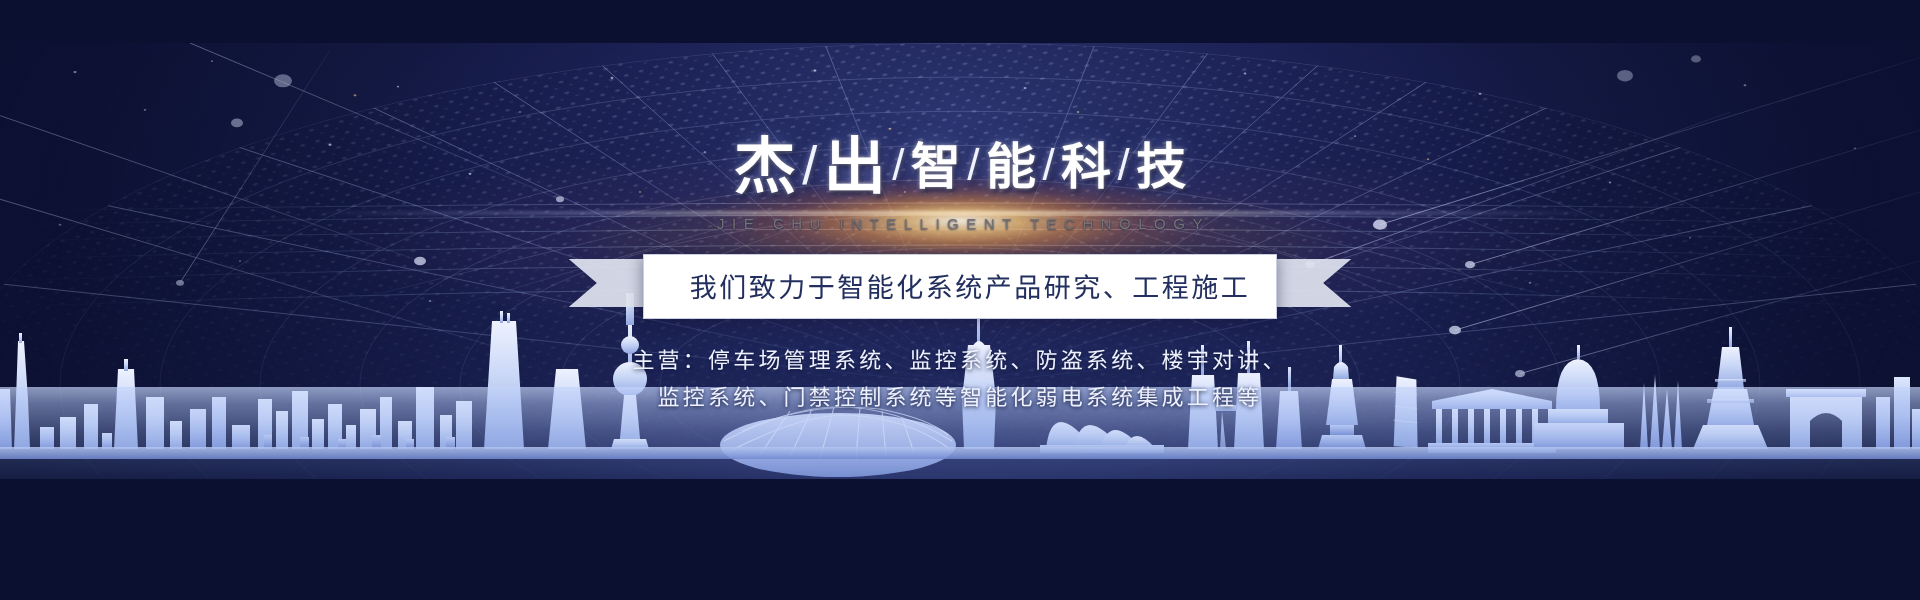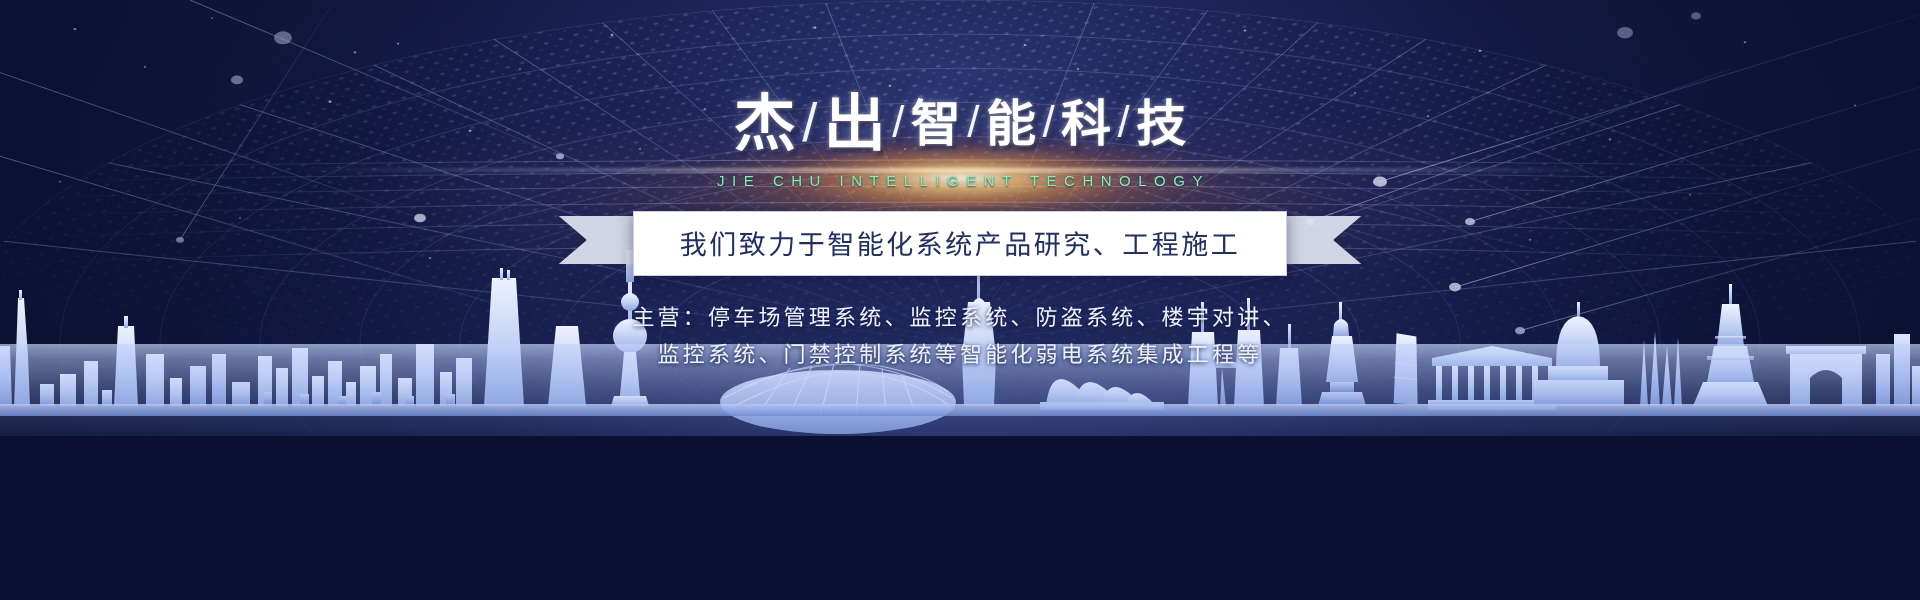--- a/index.html
+++ b/index.html
@@ -12,20 +12,21 @@
     font-family: "Liberation Sans", "DejaVu Sans", sans-serif;
   }
 
   .banner {
     position: relative;
     width: 1920px;
     height: 436px;
     overflow: hidden;
     background: #141a45;
     user-select: none;
+    margin-top: 43px;
   }
 
   
   .bg-base {
     position: absolute;
     inset: 0;
     background:
       radial-gradient(ellipse 900px 420px at 50% 18%, #2c3570 0%, #1b2154 38%, #141a45 70%, #101640 100%),
       linear-gradient(180deg, #171d48 0%, #151b44 45%, #11173c 100%);
   }
@@ -137,21 +138,21 @@
     font-size: 50px;
   }
   .title-slash.small {
     font-size: 44px;
   }
 
   .subtitle-en {
     margin-top: 10px;
     font-size: 15px;
     letter-spacing: 7.5px;
-    color: #86efac;
+    color: #737373;
     font-weight: normal;
     text-shadow: 0 0 8px rgba(120,150,255,0.5), 0 1px 2px rgba(5,8,30,0.8);
     padding-left: 7px;
   }
 
   
   .ribbon-wrap {
     margin-top: 22px;
     position: relative;
     display: inline-block;
@@ -170,21 +171,21 @@
     clip-path: polygon(0 0, 100% 0, 100% 100%, 0 100%, 36% 50%);
   }
   .ribbon-tail.right {
     right: -74px;
     clip-path: polygon(0 0, 100% 0, 64% 50%, 100% 100%, 0 100%);
   }
   .ribbon-box {
     position: relative;
     background: #ffffff;
     border: 1px solid #c9cee0;
-    padding: 11px 46px 13px 46px;
+    padding: 11px 26px 13px 46px;
     box-shadow: 0 2px 14px rgba(10,14,45,0.45);
     text-align: right;
   }
   .ribbon-text {
     font-size: 27px;
     color: #23305f;
     letter-spacing: 2.5px;
     white-space: nowrap;
     font-weight: normal;
   }

